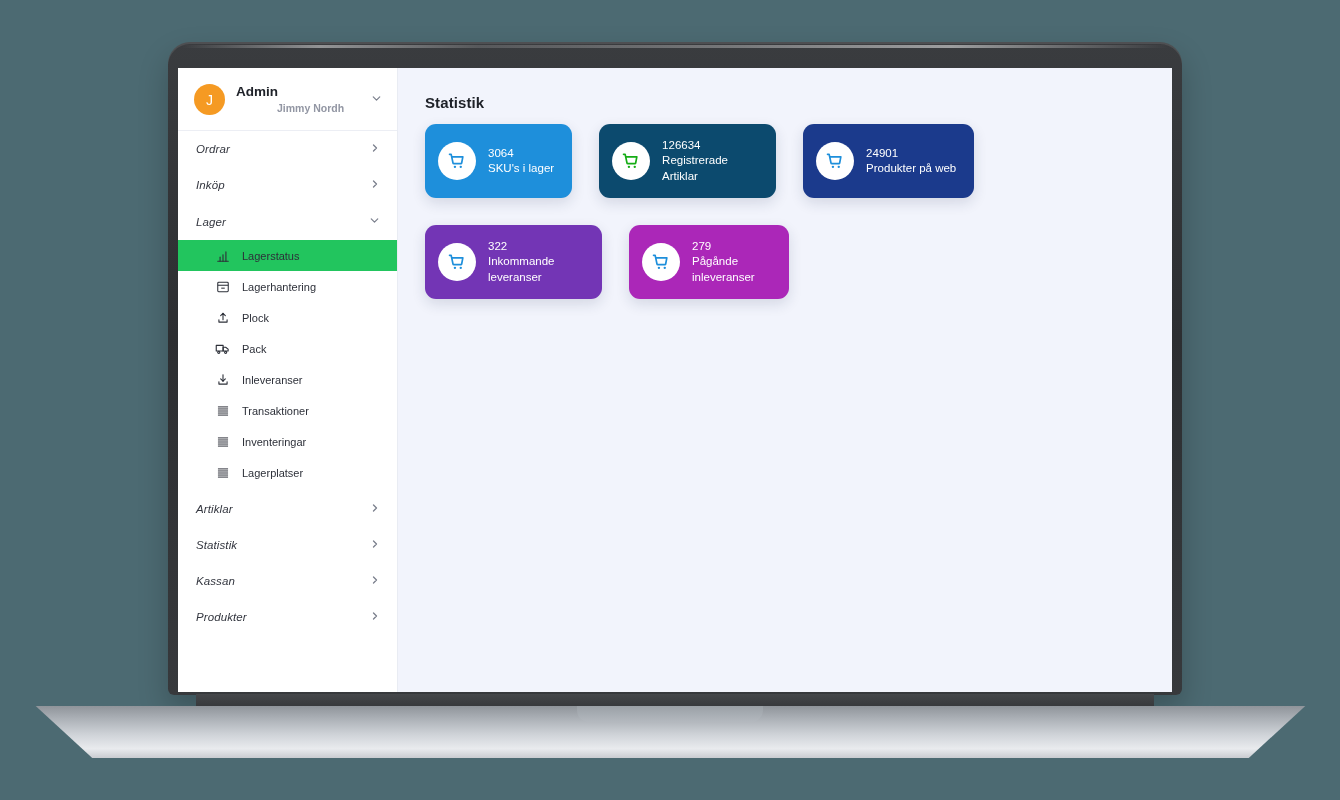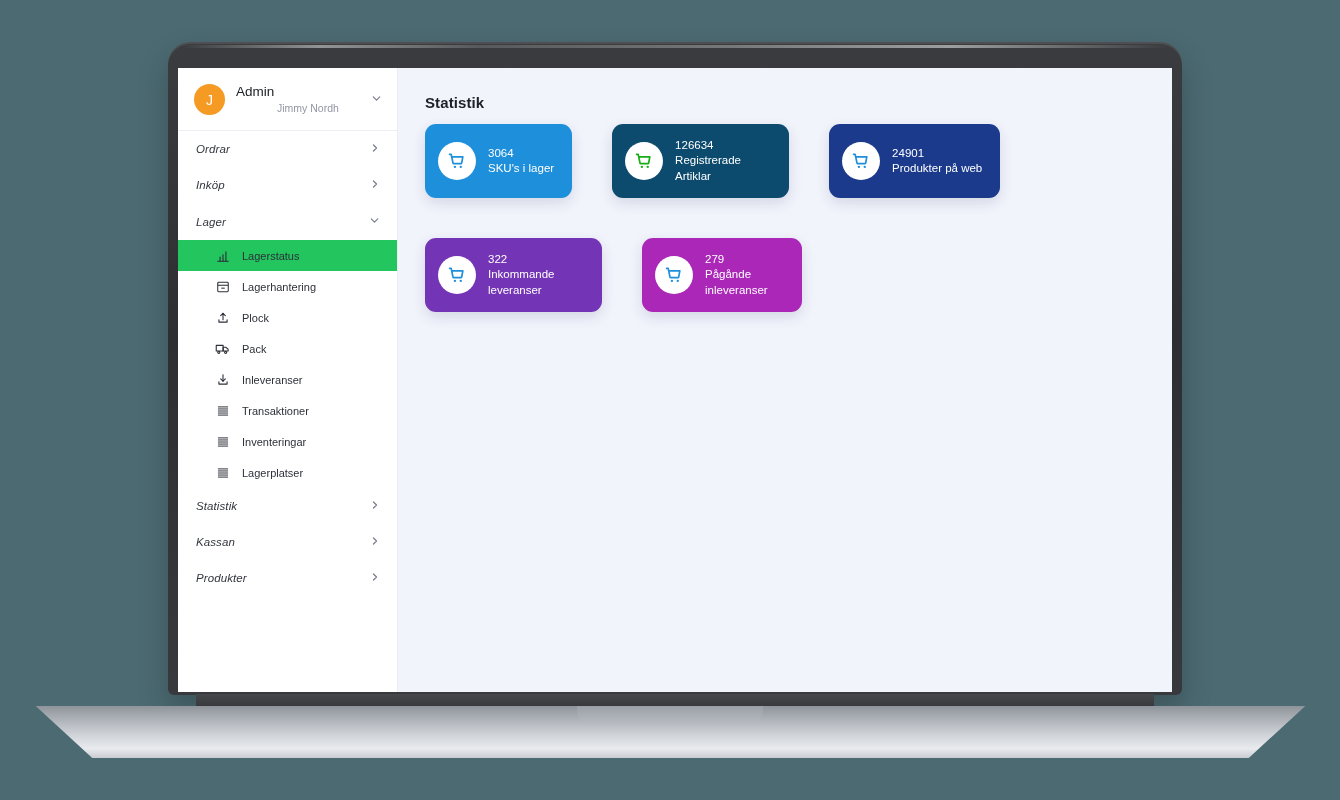--- a/index.html
+++ b/index.html
@@ -107,21 +107,21 @@
   }
   #avatar {
     width: 31px; height: 31px;
     border-radius: 50%;
     background: #f59a23;
     color: #fff;
     font-size: 14px;
     display: flex; align-items: center; justify-content: center;
     flex: 0 0 31px;
   }
-  .user-text { flex: 1 1 auto; line-height: 1.25; }
+  .user-text { flex: 1 1 auto; line-height: 1.25; font-weight: bold; }
   #user-role { font-size: 13.5px; color: #20232a; }
   #user-name { font-size: 10.5px; color: #9296a3; margin-top: 1px; margin-left: 41px; }
   .chev { color: #7a7f8c; flex: 0 0 auto; }
 
   .nav-group {
     display: flex;
     align-items: center;
     padding: 11px 16px 11px 18px;
     font-size: 11.5px;
     color: #33363f;
@@ -156,21 +156,21 @@
   }
   #page-title {
     font-size: 15px;
     color: #1d2027;
     margin-bottom: 13px;
     letter-spacing: .1px;
   }
   #cards-grid {
     display: flex;
     flex-wrap: wrap;
-    gap: 40px;
+    gap: 27px;
     max-width: 740px;
   }
   .stat-card {
     display: flex;
     align-items: center;
     gap: 12px;
     border-radius: 11px;
     padding: 13px 18px 13px 13px;
     min-height: 74px;
     box-shadow: 0 5px 14px rgba(30,40,80,0.14);
@@ -327,20 +327,28 @@
                 <line x1="4" y1="5" x2="20" y2="5"></line>
                 <line x1="4" y1="8.5" x2="20" y2="8.5"></line>
                 <line x1="4" y1="12" x2="20" y2="12"></line>
                 <line x1="4" y1="15.5" x2="20" y2="15.5"></line>
                 <line x1="4" y1="19" x2="20" y2="19"></line>
               </svg>
           </span>
           <span>Lagerplatser</span>
         </div>
 
+        <div class="nav-group" style="padding-top:14px">
+          <span class="nav-label">Artiklar</span>
+          <span class="chev">
+            <svg width="12" height="12" viewBox="0 0 24 24" fill="none" stroke="currentColor" stroke-width="2.6" stroke-linecap="round" stroke-linejoin="round">
+                <polyline points="9 18 15 12 9 6"></polyline>
+              </svg>
+          </span>
+        </div>
 
         <div class="nav-group">
           <span class="nav-label">Statistik</span>
           <span class="chev">
             <svg width="12" height="12" viewBox="0 0 24 24" fill="none" stroke="currentColor" stroke-width="2.6" stroke-linecap="round" stroke-linejoin="round">
                 <polyline points="9 18 15 12 9 6"></polyline>
               </svg>
           </span>
         </div>
 

